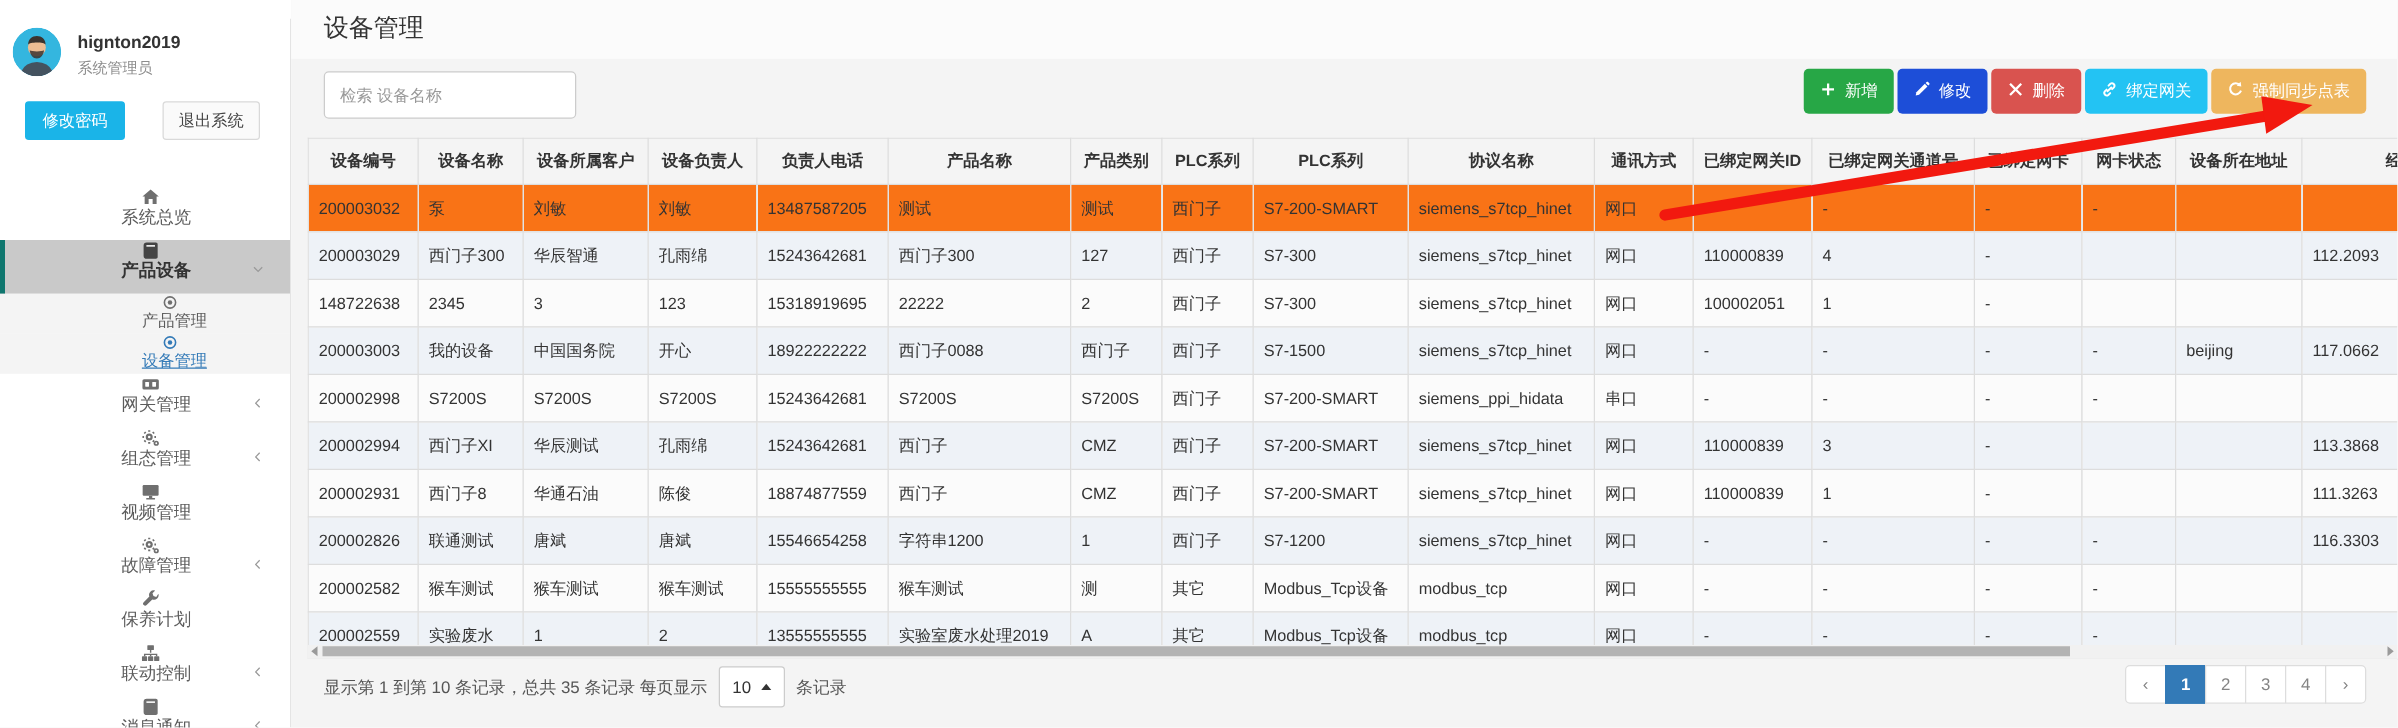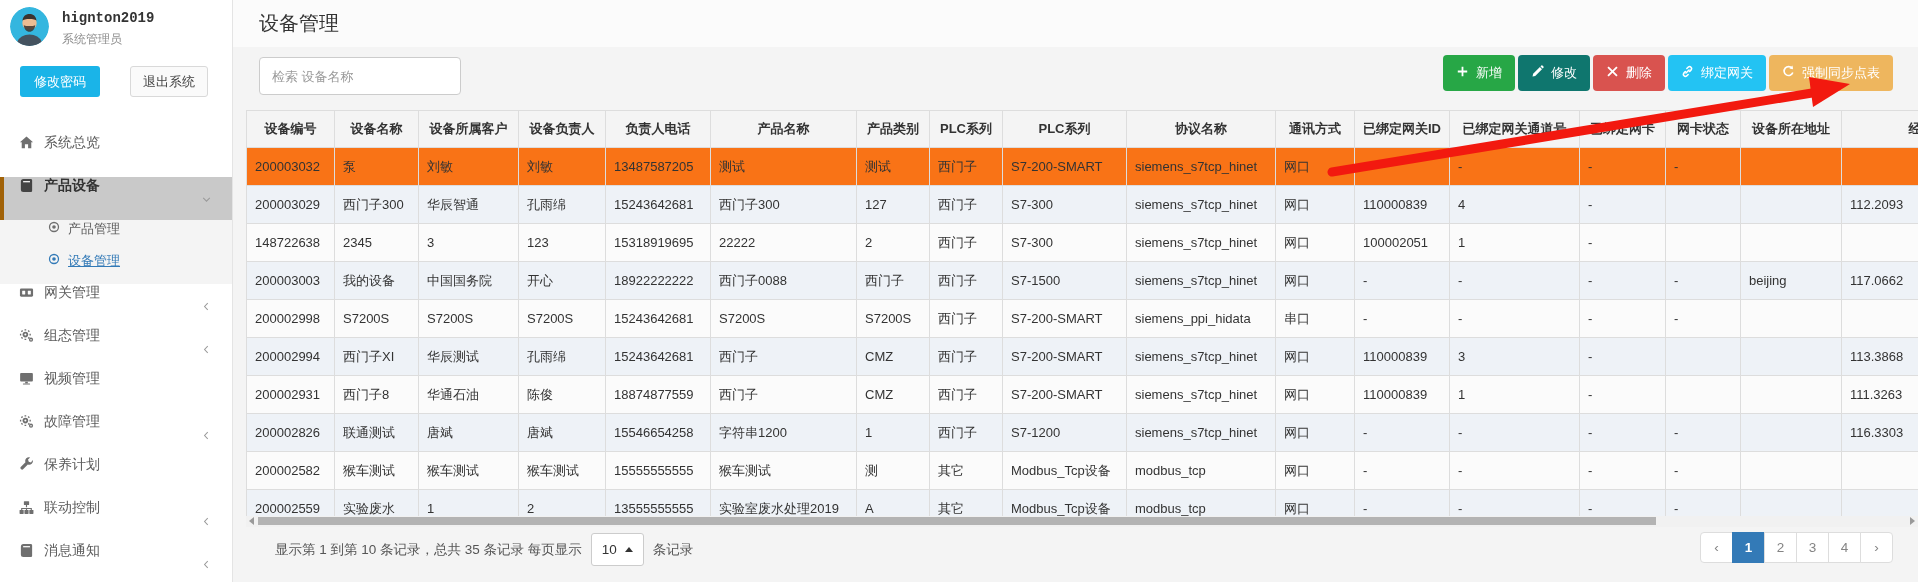--- a/index.html
+++ b/index.html
@@ -1,30 +1,30 @@
 <!DOCTYPE html>
 <html><head>
 <meta charset="utf-8">
 <style>
   html,body{margin:0;padding:0;}
   body{width:1918px;height:582px;overflow:hidden;font-family:"Liberation Sans","DejaVu Sans",sans-serif;background:#fff;position:relative;}
   .app{position:absolute;inset:0;}
 
   
-  .sidebar{position:absolute;left:0;top:0;bottom:0;width:232px;background:#fff;border-right:1px solid #e4e4e4;font-family:Liberation Mono, monospace;}
+  .sidebar{position:absolute;left:0;top:15px;bottom:0;width:232px;background:#fff;border-right:1px solid #e4e4e4;}
   .avatar{position:absolute;left:10px;top:7px;width:39px;height:39px;border-radius:50%;overflow:hidden;}
   .user-name{position:absolute;left:62px;top:10px;font-size:14px;font-weight:bold;color:#333;}
   .user-role{position:absolute;left:62px;top:31px;font-size:12px;color:#8d8d8d;}
   .btn-pass{position:absolute;left:20px;top:66px;width:80px;height:31px;background:#1ab4e8;color:#fff;border:none;border-radius:3px;font-size:13px;font-family:inherit;cursor:pointer;}
   .btn-logout{position:absolute;left:130px;top:66px;width:78px;height:31px;background:#fafafa;color:#444;border:1px solid #d9d9d9;border-radius:3px;font-size:13px;font-family:inherit;cursor:pointer;}
   .menu{position:absolute;top:134px;left:0;right:0;}
-  .menu-item{height:43px;display:flex;align-items:flex-start;padding-left:18px;color:#5c5c5c;font-size:14px;cursor:pointer;position:relative;}
+  .menu-item{height:43px;display:flex;align-items:center;padding-left:18px;color:#5c5c5c;font-size:14px;cursor:pointer;position:relative;flex-direction:column;}
   .menu-item .mi-icon{width:16px;height:16px;margin-right:10px;display:inline-flex;align-items:center;justify-content:center;color:#6f6f6f;}
   .menu-item .mi-icon svg{width:15px;height:15px;}
-  .menu-item.active{background:#c9c9c9;border-left:4px solid #a16207;padding-left:14px;color:#333;font-weight:bold;}
+  .menu-item.active{background:#c9c9c9;border-left:4px solid #0f766e;padding-left:14px;color:#333;font-weight:bold;}
   .menu-item.active .mi-icon{color:#444;}
   .menu-item.sub{height:32px;background:#f4f4f4;padding-left:47px;font-size:13px;}
   .menu-item.sub .mi-icon{width:13px;height:13px;margin-right:8px;}
   .menu-item.sub .mi-icon svg{width:12px;height:12px;}
   .menu-item.selected{color:#337ab7;}
   .menu-item.selected .mi-icon{color:#337ab7;}
   .menu-item.selected .mi-label{text-decoration:underline;}
   .mi-chevron{position:absolute;right:20px;top:50%;margin-top:-6px;color:#9a9a9a;}
   .mi-chevron svg{width:11px;height:11px;}
 
@@ -50,21 +50,21 @@
 
   
   .hscroll{position:absolute;top:516px;left:13px;right:0;height:11px;background:#f1f1f1;border-bottom:1px solid #ddd;}
   .hscroll .thumb{position:absolute;left:12px;top:1px;bottom:2px;width:1398px;background:#b3b3b3;cursor:pointer;}
   .scroll-arrow{position:absolute;top:1px;width:0;height:0;border-top:4px solid transparent;border-bottom:4px solid transparent;}
   .scroll-arrow.left{left:3px;border-right:5px solid #9a9a9a;}
   .scroll-arrow.right{right:3px;border-left:5px solid #9a9a9a;}
 
   
   .panel-footer{position:absolute;top:527px;left:0;right:0;bottom:0;background:#f4f4f4;}
-  .summary{position:absolute;left:42px;top:7px;height:31px;display:flex;align-items:center;gap:9px;color:#555;font-size:13.5px;}
+  .summary{position:absolute;left:26px;top:7px;height:31px;display:flex;align-items:center;gap:9px;color:#555;font-size:13.5px;}
   .pagesize{border:1px solid #ccc;background:#fff;border-radius:3px;padding:0 10px;height:31px;display:inline-flex;align-items:center;gap:8px;color:#333;cursor:pointer;}
   .caret-up{width:0;height:0;border-left:4px solid transparent;border-right:4px solid transparent;border-bottom:5px solid #333;}
   .pagination{position:absolute;right:25px;top:5px;display:flex;list-style:none;margin:0;padding:0;}
   .pagination li{min-width:33px;height:31px;line-height:29px;text-align:center;border:1px solid #ddd;margin-left:-1px;color:#848484;font-size:13.5px;background:#fff;box-sizing:border-box;cursor:pointer;padding:0 6px;}
   .pagination li:first-child{border-radius:4px 0 0 4px;margin-left:0;}
   .pagination li:last-child{border-radius:0 4px 4px 0;}
   .pagination li.active{background:#337ab7;border-color:#337ab7;color:#fff;font-weight:bold;}
 
   
   .annotation-arrow{position:absolute;inset:0;width:1918px;height:582px;z-index:50;pointer-events:none;}
@@ -243,21 +243,21 @@
 
     <div class="toolbar-row">
       <input class="search-input" type="text" placeholder="检索 设备名称" style="">
       <div class="btn-group" id="toolbar">
           <button class="tbtn" style="background: rgb(39, 167, 70);">
             <span><svg viewBox="0 0 16 16">
                 <path fill="currentColor" d="M6.9 2.2h2.2v4.7h4.7v2.2H9.1v4.7H6.9V9.1H2.2V6.9h4.7z"></path>
               </svg></span>
             <span>新增</span>
           </button>
-          <button class="tbtn" style="background: #0f766e;">
+          <button class="tbtn" style="background: #1d4ed8;">
             <span><svg viewBox="0 0 16 16">
                 <g fill="currentColor">
                   <path d="M10.9 2.5l2.6 2.6-8.3 8.3-3.3.7.7-3.3z"></path>
                   <path d="M11.7 1.7l1-1a1 1 0 0 1 1.4 0l1.2 1.2a1 1 0 0 1 0 1.4l-1 1z"></path>
                 </g>
               </svg></span>
             <span>修改</span>
           </button>
           <button class="tbtn" style="background: rgb(217, 83, 79);">
             <span><svg viewBox="0 0 16 16">

